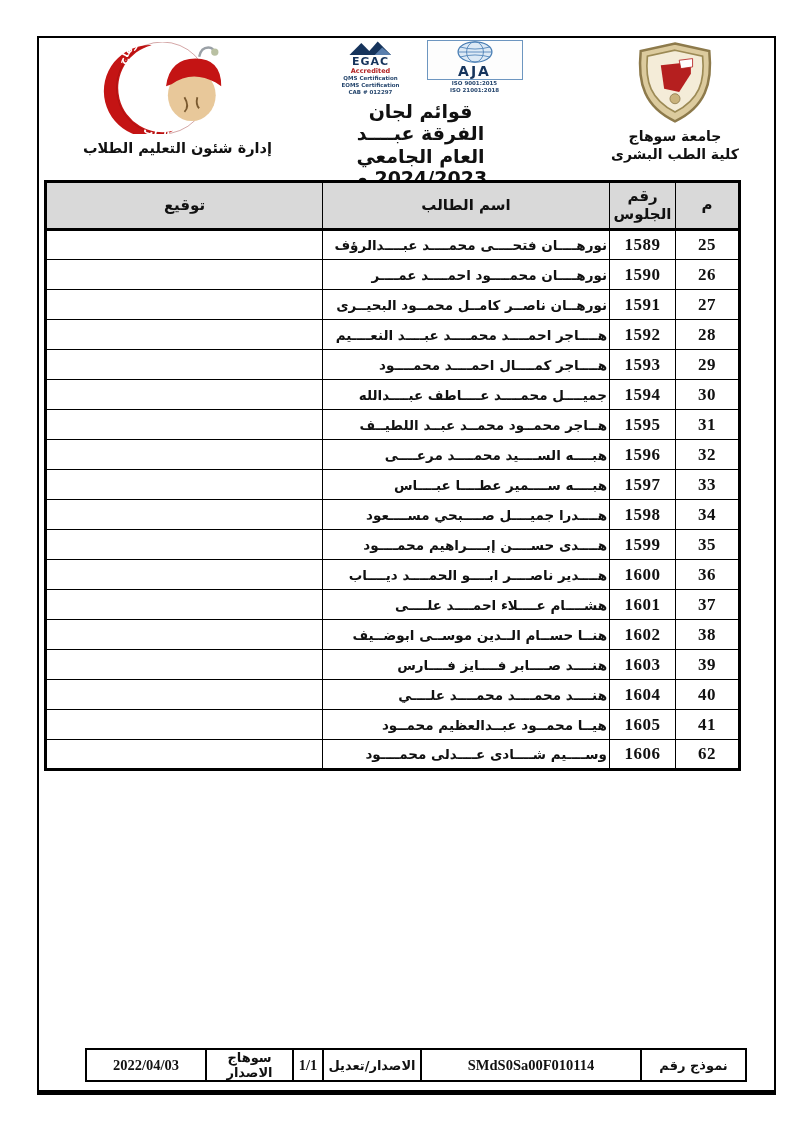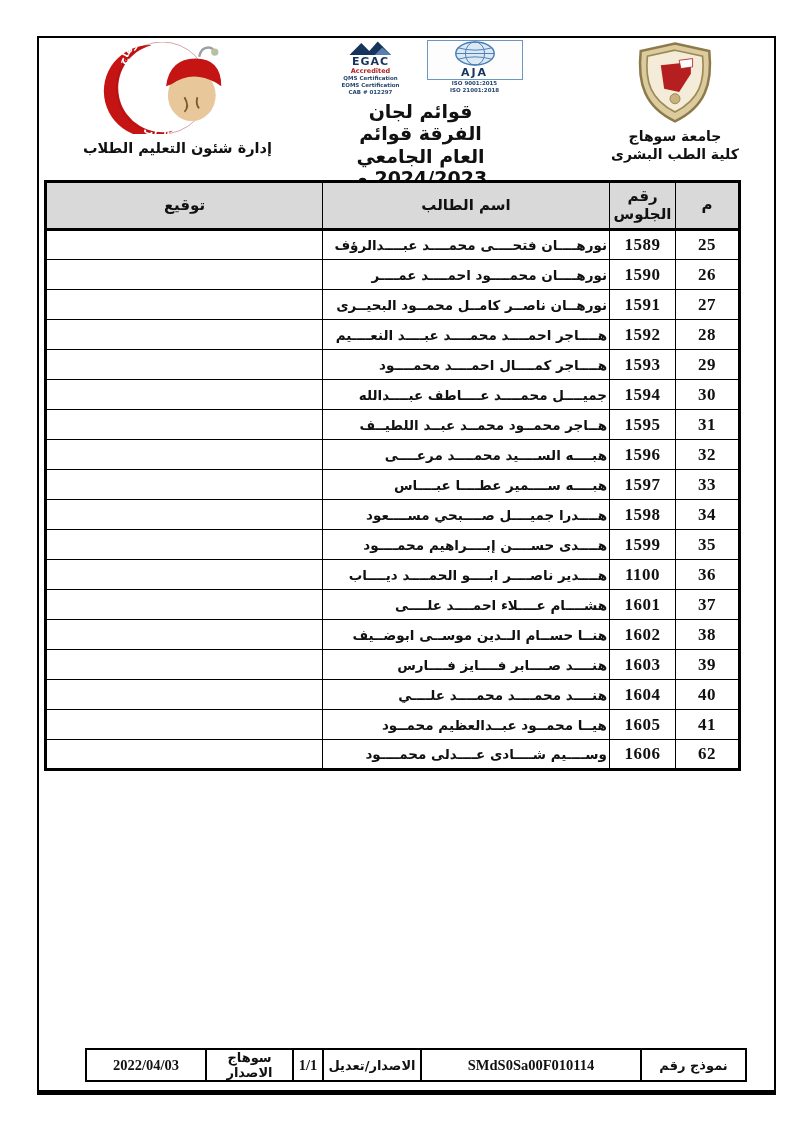--- a/index.html
+++ b/index.html
@@ -23,21 +23,21 @@
   .hdr-left { position:absolute; left:60px; top:42px; width:235px; text-align:center; }
   .dept-label { font-weight:bold; font-size:14.5px; direction:rtl; margin-top:2px; }
   
   .egac-box { width:108px; height:56px; display:flex; flex-direction:column; align-items:center; }
   .aja-box { width:100px; display:flex; flex-direction:column; align-items:center; }
   .aja-frame { border:1.5px solid #6d96c0; background:#fdfdfd; width:96px; height:40px;
                display:flex; flex-direction:column; align-items:center; justify-content:center; }
   .tiny-blue { font-size:5.5px; color:#27476e; font-weight:bold; line-height:1.25; text-align:center; }
   .tiny-red  { font-size:6.5px; color:#b22222; font-weight:bold; }
   .egac-word { font-size:11px; color:#16345c; font-weight:bold; letter-spacing:1px; line-height:1; }
-  .aja-word  { font-size:11px; color:#16345c; font-weight:bold; letter-spacing:2px; }
+  .aja-word  { font-size:14px; color:#16345c; font-weight:bold; letter-spacing:2px; }
   
   table.main {
     position:absolute; left:44px; top:180px; width:694px;
     border-collapse:collapse; direction:rtl; table-layout:fixed;
   }
   table.main th, table.main td { border:1px solid #000; }
   table.main { border:3px solid #000; }
   table.main thead th {
     background:#d9d9d9; font-weight:bold; font-size:15px; height:48px;
     border-bottom:3px solid #000; text-align:center; vertical-align:middle; line-height:1.15;
@@ -105,21 +105,21 @@
             <path d="M4,7 Q22,12 40,7 M4,19 Q22,14 40,19" fill="none" stroke="#4a7fb5" stroke-width="1"></path>
           </svg>
           <div class="aja-word">AJA</div>
         </div>
         <div class="tiny-blue">ISO 9001:2015</div>
         <div class="tiny-blue">ISO 21001:2018</div>
       </div>
     </div>
     <div class="titles">
       <div class="title-line">قوائم لجان</div>
-      <div class="title-line">الفرقة قوائم</div>
+      <div class="title-line">الفرقة عبــــد</div>
       <div class="title-line">العام الجامعي 2024/2023 م</div>
     </div>
   </div>
 
   <div class="hdr-left">
     <svg width="200" height="92" viewBox="0 0 210 100">
       <defs>
         <path id="arcTop" d="M 45,48 A 52,52 0 0 1 150,34"></path>
         <path id="arcBot" d="M 52,84 A 55,40 0 0 0 150,84"></path>
       </defs>
@@ -229,21 +229,21 @@
 
         <tr>
           <td class="c-idx">35</td>
           <td class="c-seat">1599</td>
           <td class="c-name">هــــدى حســــن إبــــراهيم محمــــود</td>
           <td class="c-sign"></td>
         </tr>
 
         <tr>
           <td class="c-idx">36</td>
-          <td class="c-seat">1100</td>
+          <td class="c-seat">1600</td>
           <td class="c-name">هــــدير ناصــــر ابــــو الحمــــد ديــــاب</td>
           <td class="c-sign"></td>
         </tr>
 
         <tr>
           <td class="c-idx">37</td>
           <td class="c-seat">1601</td>
           <td class="c-name">هشــــام عــــلاء احمــــد علــــى</td>
           <td class="c-sign"></td>
         </tr>

